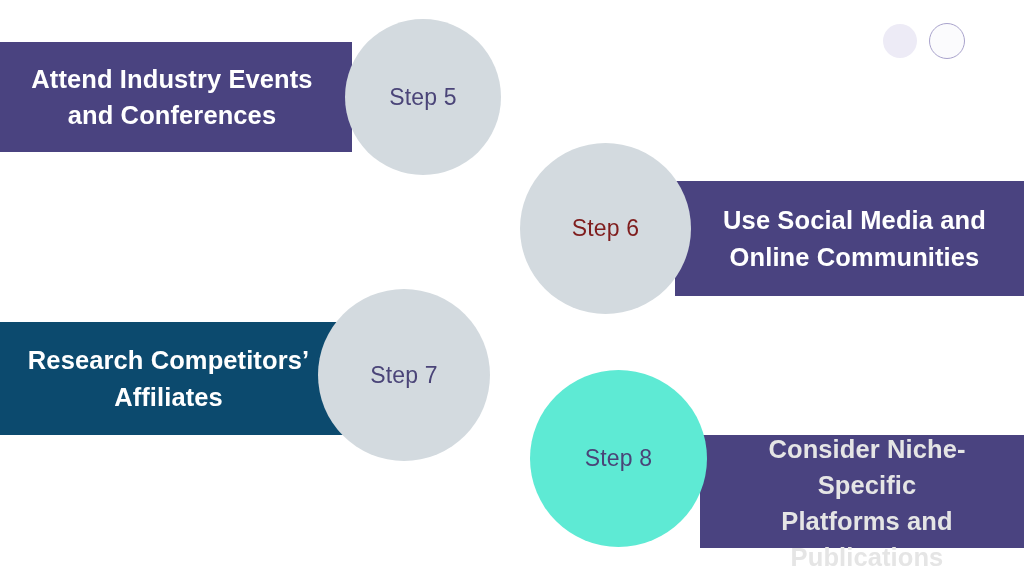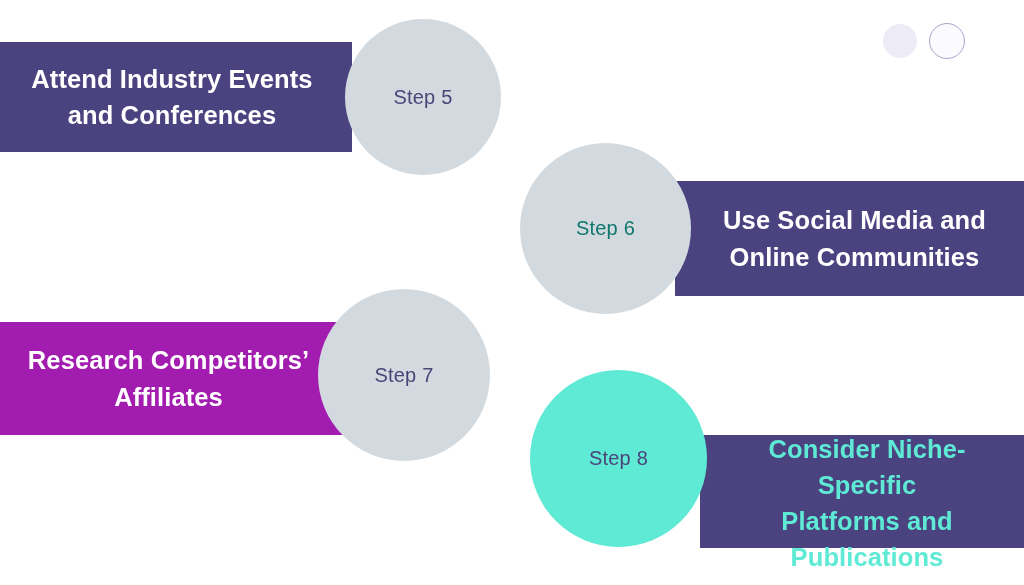--- a/index.html
+++ b/index.html
@@ -68,21 +68,21 @@
   .step-circle {
     position: absolute;
     border-radius: 50%;
     background: #d3dadf;
     display: flex;
     align-items: center;
     justify-content: center;
   }
   .step-circle-label {
     color: #4a4478;
-    font-size: 20px;
+    font-size: 23px;
     font-weight: 500;
     letter-spacing: 0.2px;
     white-space: nowrap;
     font-family: "Liberation Sans", sans-serif;
   }
 </style>
 </head>
 <body>
 
 <div id="stage" style="background: rgb(255, 255, 255);">
@@ -99,37 +99,37 @@
       <div class="step-circle-label" style="color: rgb(74, 68, 120);">Step 5</div>
     </div>
   </div>
 
   <div class="step-row">
     <div class="step-bar bar-right" style="left: 675px; top: 181px; width: 349px; height: 115px; background: rgb(74, 67, 128);">
       <div class="step-bar-label" style="color: rgb(255, 255, 255);">Use Social Media and
 Online Communities</div>
     </div>
     <div class="step-circle" style="left: 520px; top: 143px; width: 171px; height: 171px; background: rgb(211, 218, 223);">
-      <div class="step-circle-label" style="color: #0f766e;">Step 6</div>
+      <div class="step-circle-label" style="color: #7f1d1d;">Step 6</div>
     </div>
   </div>
 
   <div class="step-row">
-    <div class="step-bar bar-left" style="left: 0px; top: 322px; width: 345px; height: 113px; background: #a21caf;">
+    <div class="step-bar bar-left" style="left: 0px; top: 322px; width: 345px; height: 113px; background: #0c4a6e;">
       <div class="step-bar-label" style="color: rgb(255, 255, 255);">Research Competitors’
 Affiliates</div>
     </div>
     <div class="step-circle" style="left: 318px; top: 289px; width: 172px; height: 172px; background: rgb(211, 218, 223); justify-content: center;">
       <div class="step-circle-label" style="color: rgb(74, 68, 120);">Step 7</div>
     </div>
   </div>
 
   <div class="step-row">
     <div class="step-bar bar-right" style="left: 700px; top: 435px; width: 324px; height: 113px; background: rgb(74, 67, 128);">
-      <div class="step-bar-label" style="color: #5eead4; margin-top: 23px;">Consider Niche-Specific
+      <div class="step-bar-label" style="color: #e5e5e5; margin-top: 23px;">Consider Niche-Specific
 Platforms and
 Publications</div>
     </div>
     <div class="step-circle" style="left: 530px; top: 370px; width: 177px; height: 177px; background: #5eead4;">
       <div class="step-circle-label" style="color: rgb(74, 68, 120);">Step 8</div>
     </div>
   </div>
 
 </div>
 

